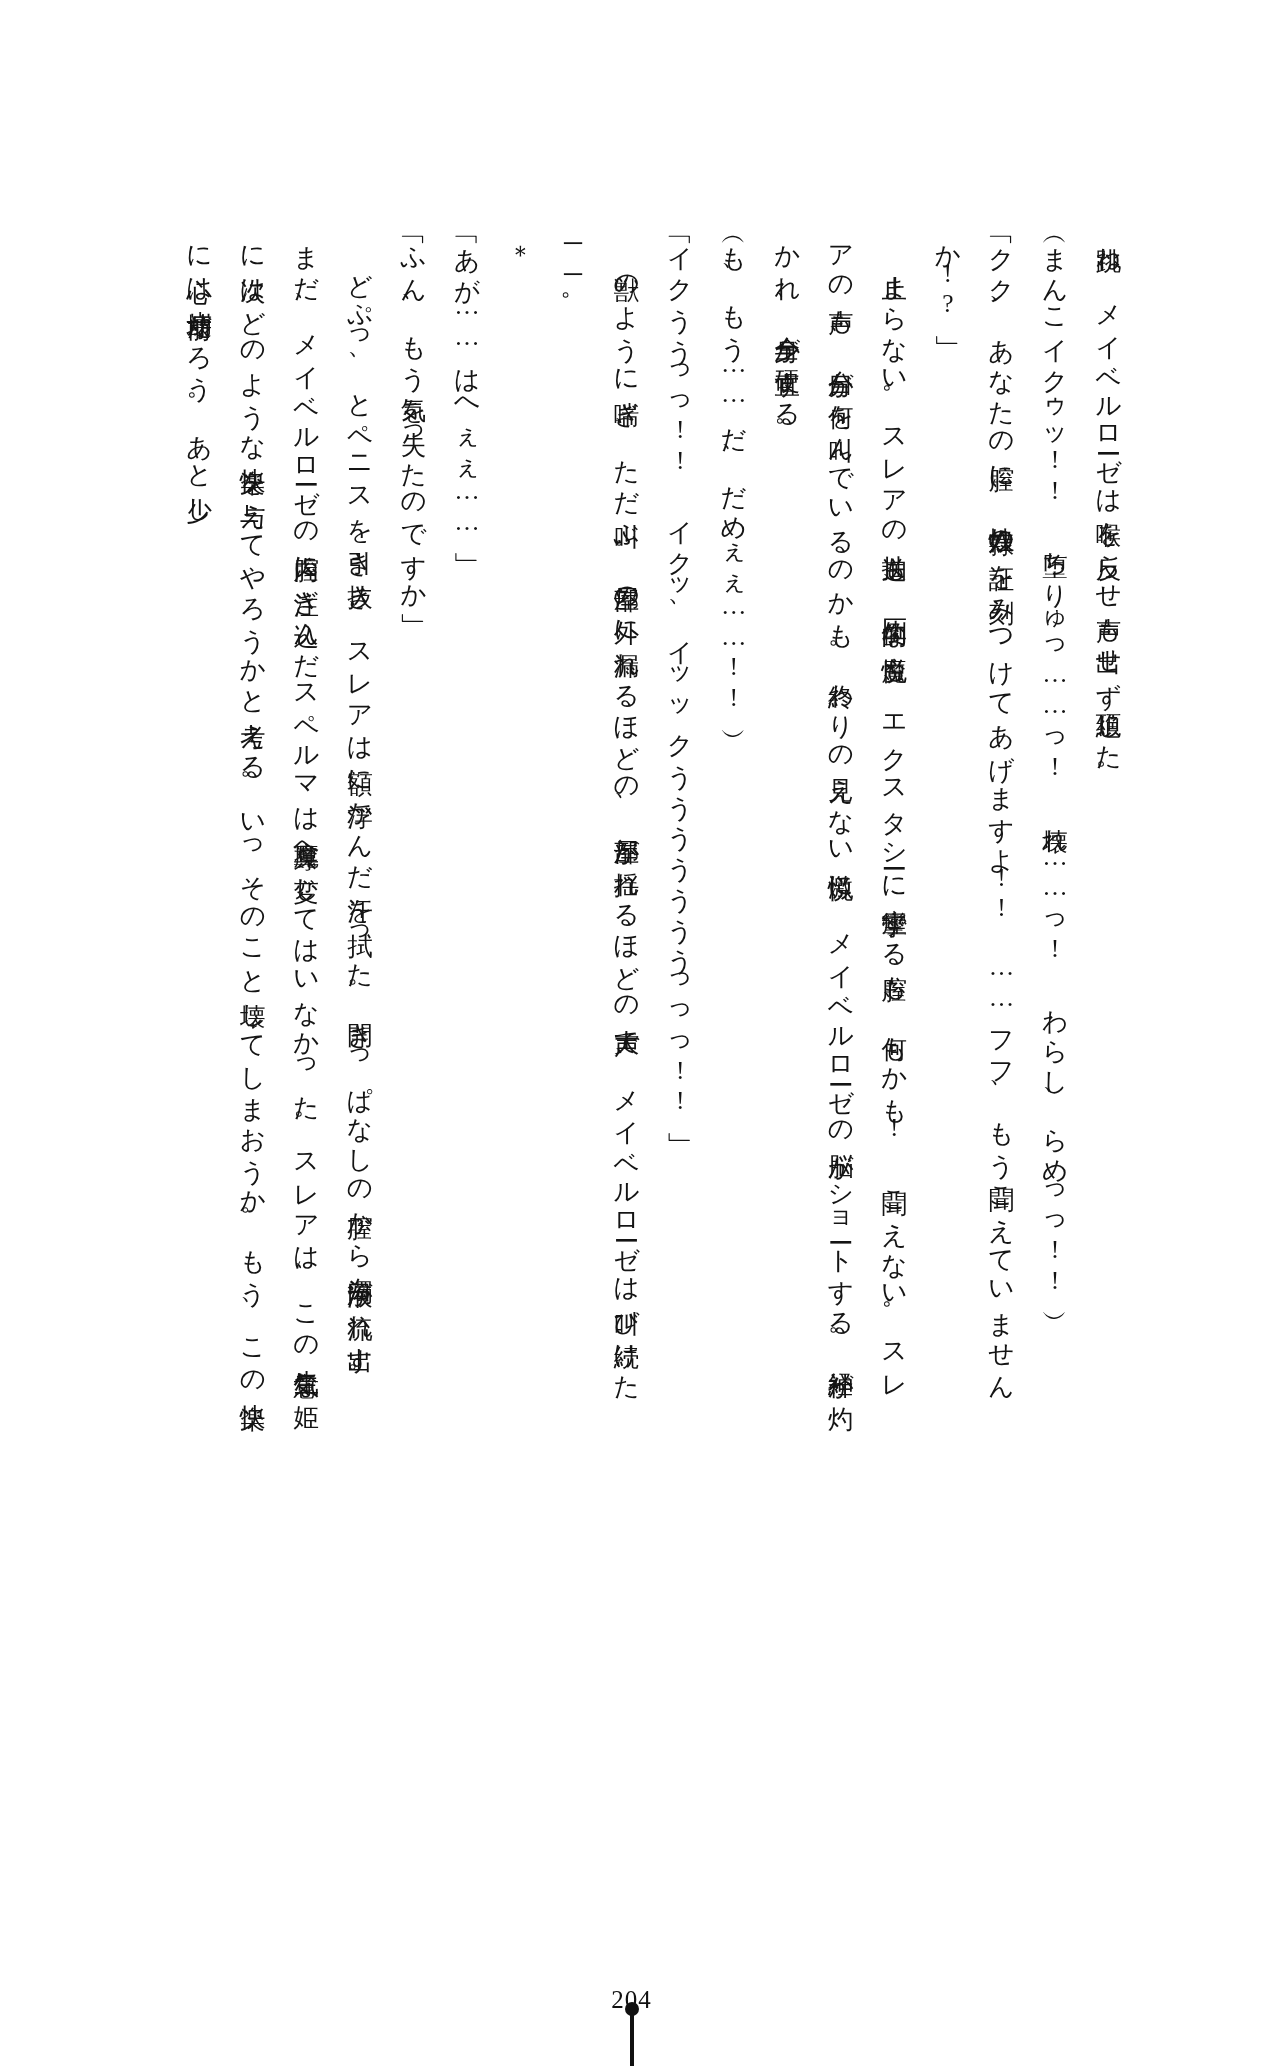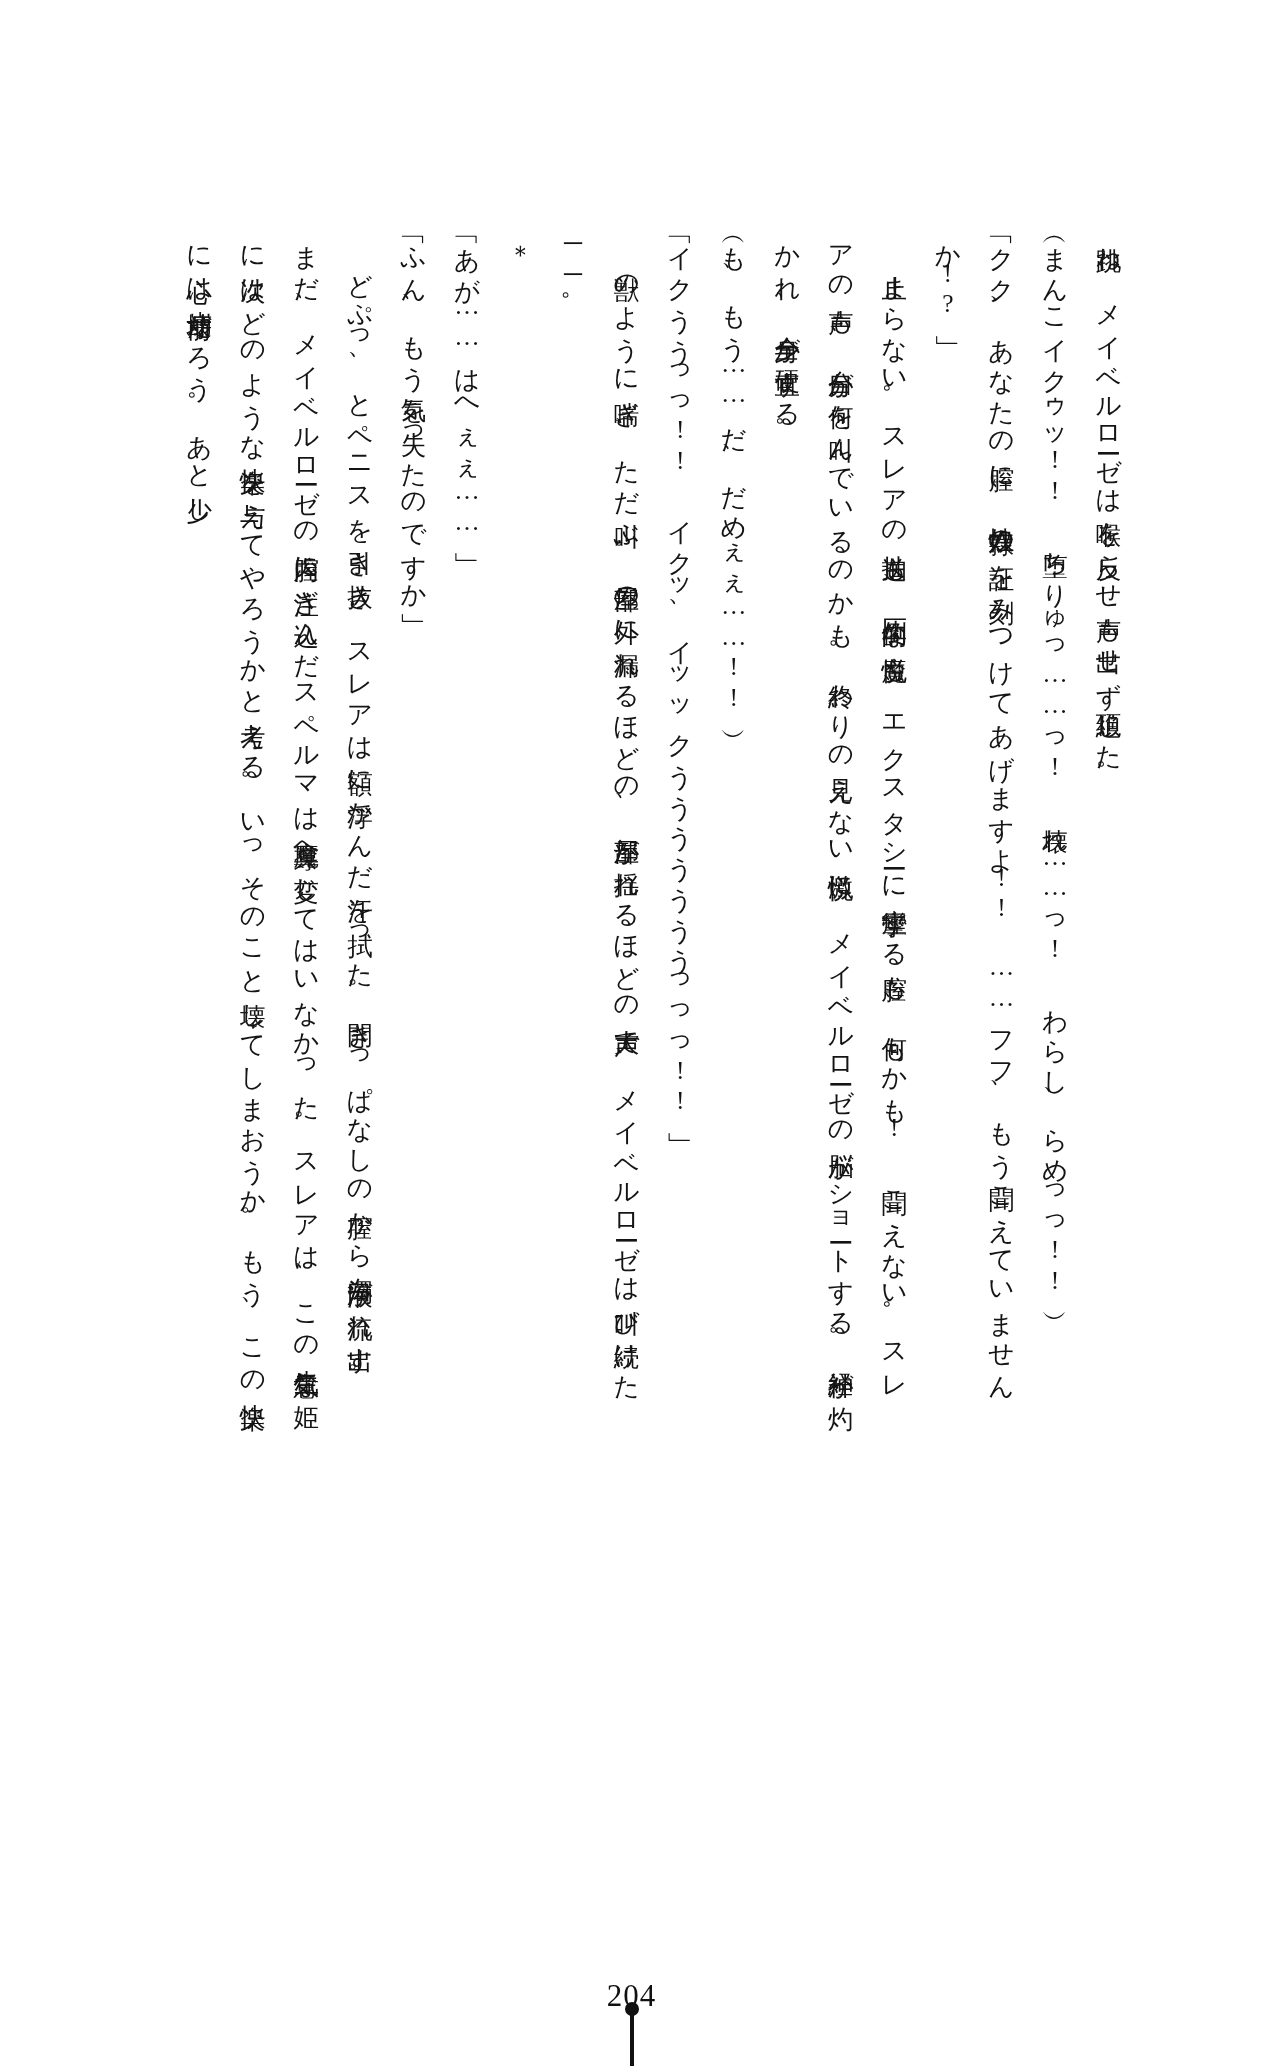--- a/index.html
+++ b/index.html
@@ -58,21 +58,21 @@
     box-sizing: border-box;
     font-size: 25px;
   }
 
   .page-number {
     position: absolute;
     left: 0;
     right: 0;
     bottom: 52px;
     text-align: center;
-    font-size: 31px;
+    font-size: 25px;
     letter-spacing: 1px;
     color: #111111;
     font-family: "Liberation Serif", "DejaVu Serif", serif;
   }
 
   .spine-mark {
     position: absolute;
     left: 50%;
     transform: translateX(-50%);
     bottom: 0px;

